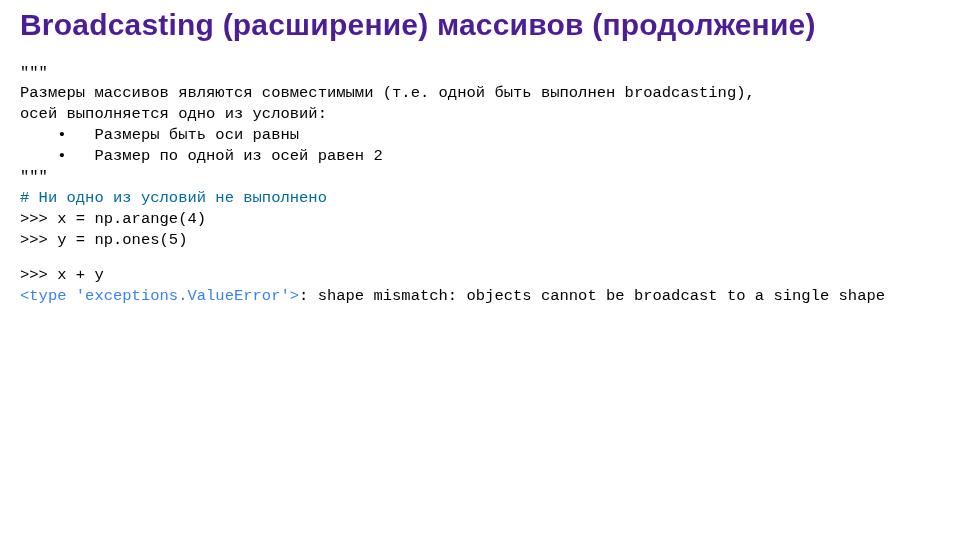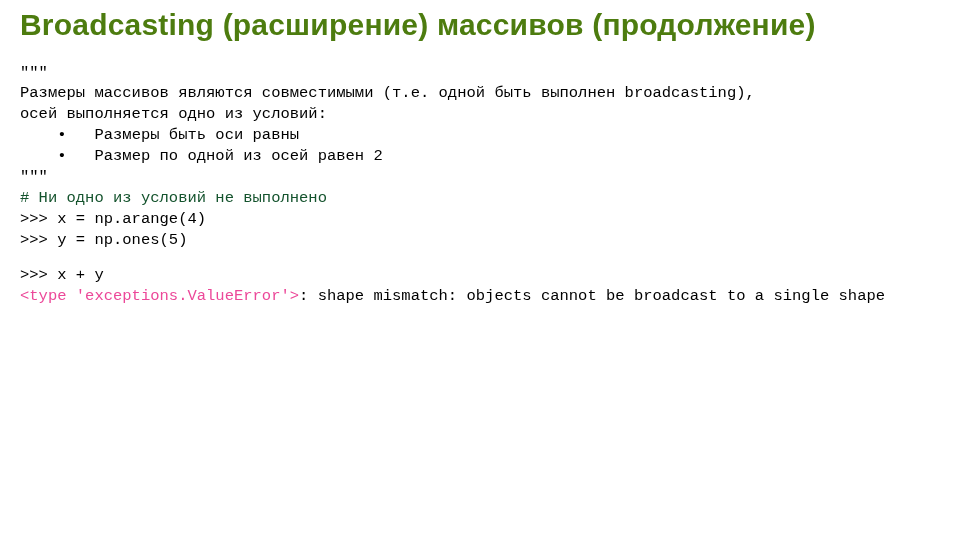--- a/index.html
+++ b/index.html
@@ -15,35 +15,35 @@
   .slide {
     box-sizing: border-box;
     width: 960px;
     height: 540px;
     padding: 8px 20px 20px 20px;
     position: relative;
   }
   .title {
     font-size: 30px;
     font-weight: 600;
-    color: #4d7c0f;
+    color: #4c1d95;
     letter-spacing: 0.2px;
     margin: 0 0 20px 0;
     line-height: 1.15;
   }
   .code-block {
     font-family: "Courier New", Courier, monospace;
     font-size: 15.5px;
     line-height: 1.35;
     color: #000;
     white-space: pre-wrap;
     margin-bottom: 14px;
   }
-  .comment { color: #14532d; text-align: center; }
-  .error { color: #ec4899; }
+  .comment { color: #0369a1; text-align: center; }
+  .error { color: #3b82f6; }
 </style>
 </head>
 <body>
 
 <div class="slide">
 
   <h1 class="title">Broadcasting (расширение) массивов (продолжение)</h1>
 
   <div class="code-block"><span>"""</span>
 <span>Размеры массивов являются совместимыми (т.е. одной быть выполнен broadcasting),</span>

